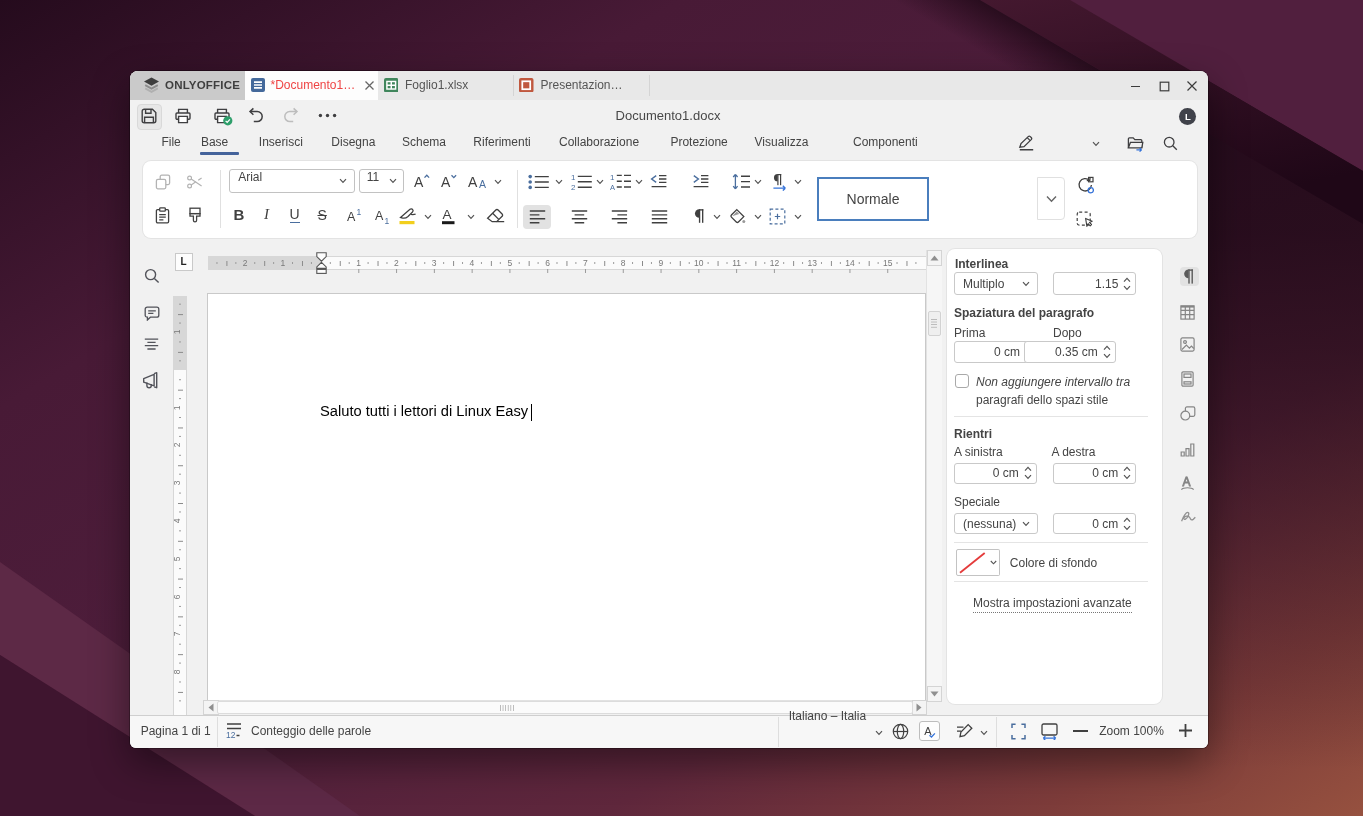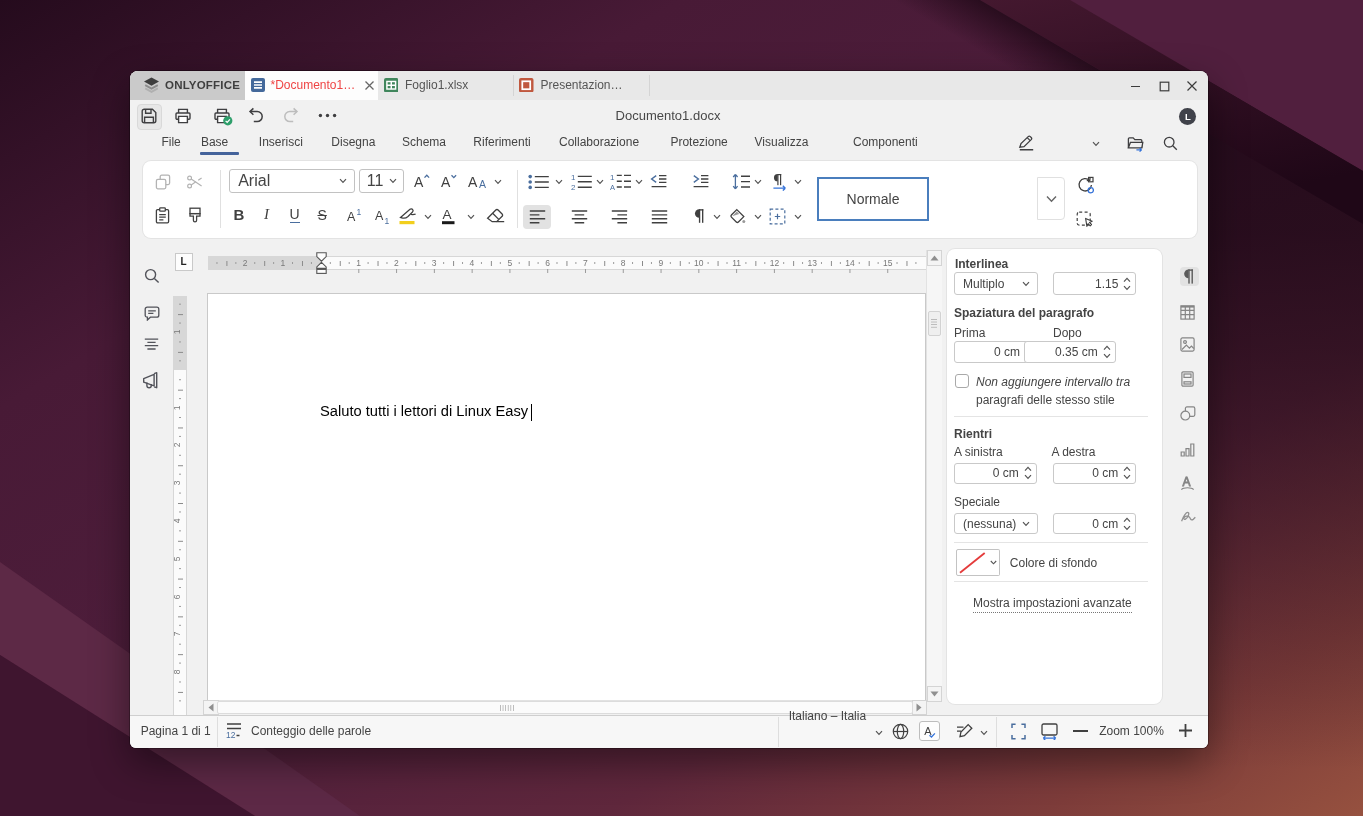--- a/index.html
+++ b/index.html
@@ -18,21 +18,21 @@
 .qicon{position:absolute;}
 #title{position:absolute;left:438px;top:37px;width:200px;text-align:center;font-size:13px;color:#484848;}
 #avatar{position:absolute;left:1049.4px;top:37px;width:17px;height:17px;border-radius:50%;background:#40424a;color:#fff;font-size:9.5px;font-weight:bold;display:flex;align-items:center;justify-content:center;}
 
 .mi{position:absolute;top:64.5px;font-size:12px;color:#444;}
 #baseul{position:absolute;left:69.5px;top:81.8px;width:39px;height:2.6px;background:#44639b;border-radius:1px;}
 
 #ribbon{position:absolute;left:13.3px;top:90.5px;width:1053.7px;height:77px;background:#fff;border-radius:8px;box-shadow:0 0 0 1px #e3e3e3;}
 .ric{position:absolute;display:flex;align-items:center;justify-content:center;}
 .vsep{position:absolute;width:1px;background:#e0e0e0;}
-.combo{position:absolute;background:#fff;border:1px solid #c2c2c2;border-radius:3px;display:flex;align-items:center;font-size:16px;color:#444;}
+.combo{position:absolute;background:#fff;border:1px solid #c2c2c2;border-radius:3px;display:flex;align-items:flex-start;font-size:12px;color:#444;}
 
 .stylecell{position:absolute;display:flex;align-items:center;justify-content:center;font-size:14px;color:#444;background:#fff;}
 
 #page{position:absolute;left:77.4px;top:222.9px;width:716.6px;height:407.6px;background:#fff;border:1px solid #c9c9c9;border-bottom:none;}
 #dtext{position:absolute;left:190px;top:332.9px;font-size:14.7px;color:#000;white-space:nowrap;}
 #cursor{position:absolute;left:400.5px;top:333px;width:1.2px;height:17px;background:#000;}
 
 #hruler{position:absolute;left:78.4px;top:185.7px;width:721.6px;height:12px;background:#fbfbfb;border:1px solid #d7d7d7;border-left:none;border-right:none;}
 #hrmargin{position:absolute;left:0;top:0;width:112.4px;height:12px;background:#d7d7d7;}
 .rnum{position:absolute;font-size:8.5px;color:#787878;top:0.5px;width:10px;text-align:center;}
@@ -705,21 +705,21 @@
       <span style="position:absolute;right:17px;">0.35 cm</span>
   <svg style="position:absolute;right:4px;top:3px;" width="8" height="6" viewBox="0 0 8 6">
         <path d="M1 4.6l3-3.2 3 3.2" fill="none" stroke="#555" stroke-width="1.2"></path>
       </svg>
   <svg style="position:absolute;right:4px;bottom:3px;" width="8" height="6" viewBox="0 0 8 6">
         <path d="M1 1.2l3 3.2 3-3.2" fill="none" stroke="#555" stroke-width="1.2"></path>
       </svg>
     </div>
 <div class="abs" style="left:825px;top:303.5px;width:11.5px;height:11.5px;border:1px solid #a9a9a9;border-radius:3px;background:#fff;"></div>
 <div class="plabel" style="left:846px;top:304px;font-style:italic;">Non aggiungere intervallo tra</div>
-<div class="plabel" style="left:846px;top:322px;">paragrafi delle stesso stile</div>
+<div class="plabel" style="left:846px;top:322px;">paragrafi dello spazi stile</div>
 <div class="psep" style="top:345.7px;"></div>
 <div class="pbold" style="left:824px;top:356.5px;">Rientri</div>
 <div class="plabel" style="left:824px;top:374.5px;">A sinistra</div>
 <div class="plabel" style="left:921.5px;top:374.5px;">A destra</div>
 <div class="pinput" style="left:824px;top:392.4px;width:80.8px;height:19px;">
       <span style="position:absolute;right:17px;">0 cm</span>
   <svg style="position:absolute;right:4px;top:2.5px;" width="8" height="6" viewBox="0 0 8 6">
         <path d="M1 4.6l3-3.2 3 3.2" fill="none" stroke="#555" stroke-width="1.2"></path>
       </svg>
   <svg style="position:absolute;right:4px;bottom:2.5px;" width="8" height="6" viewBox="0 0 8 6">

